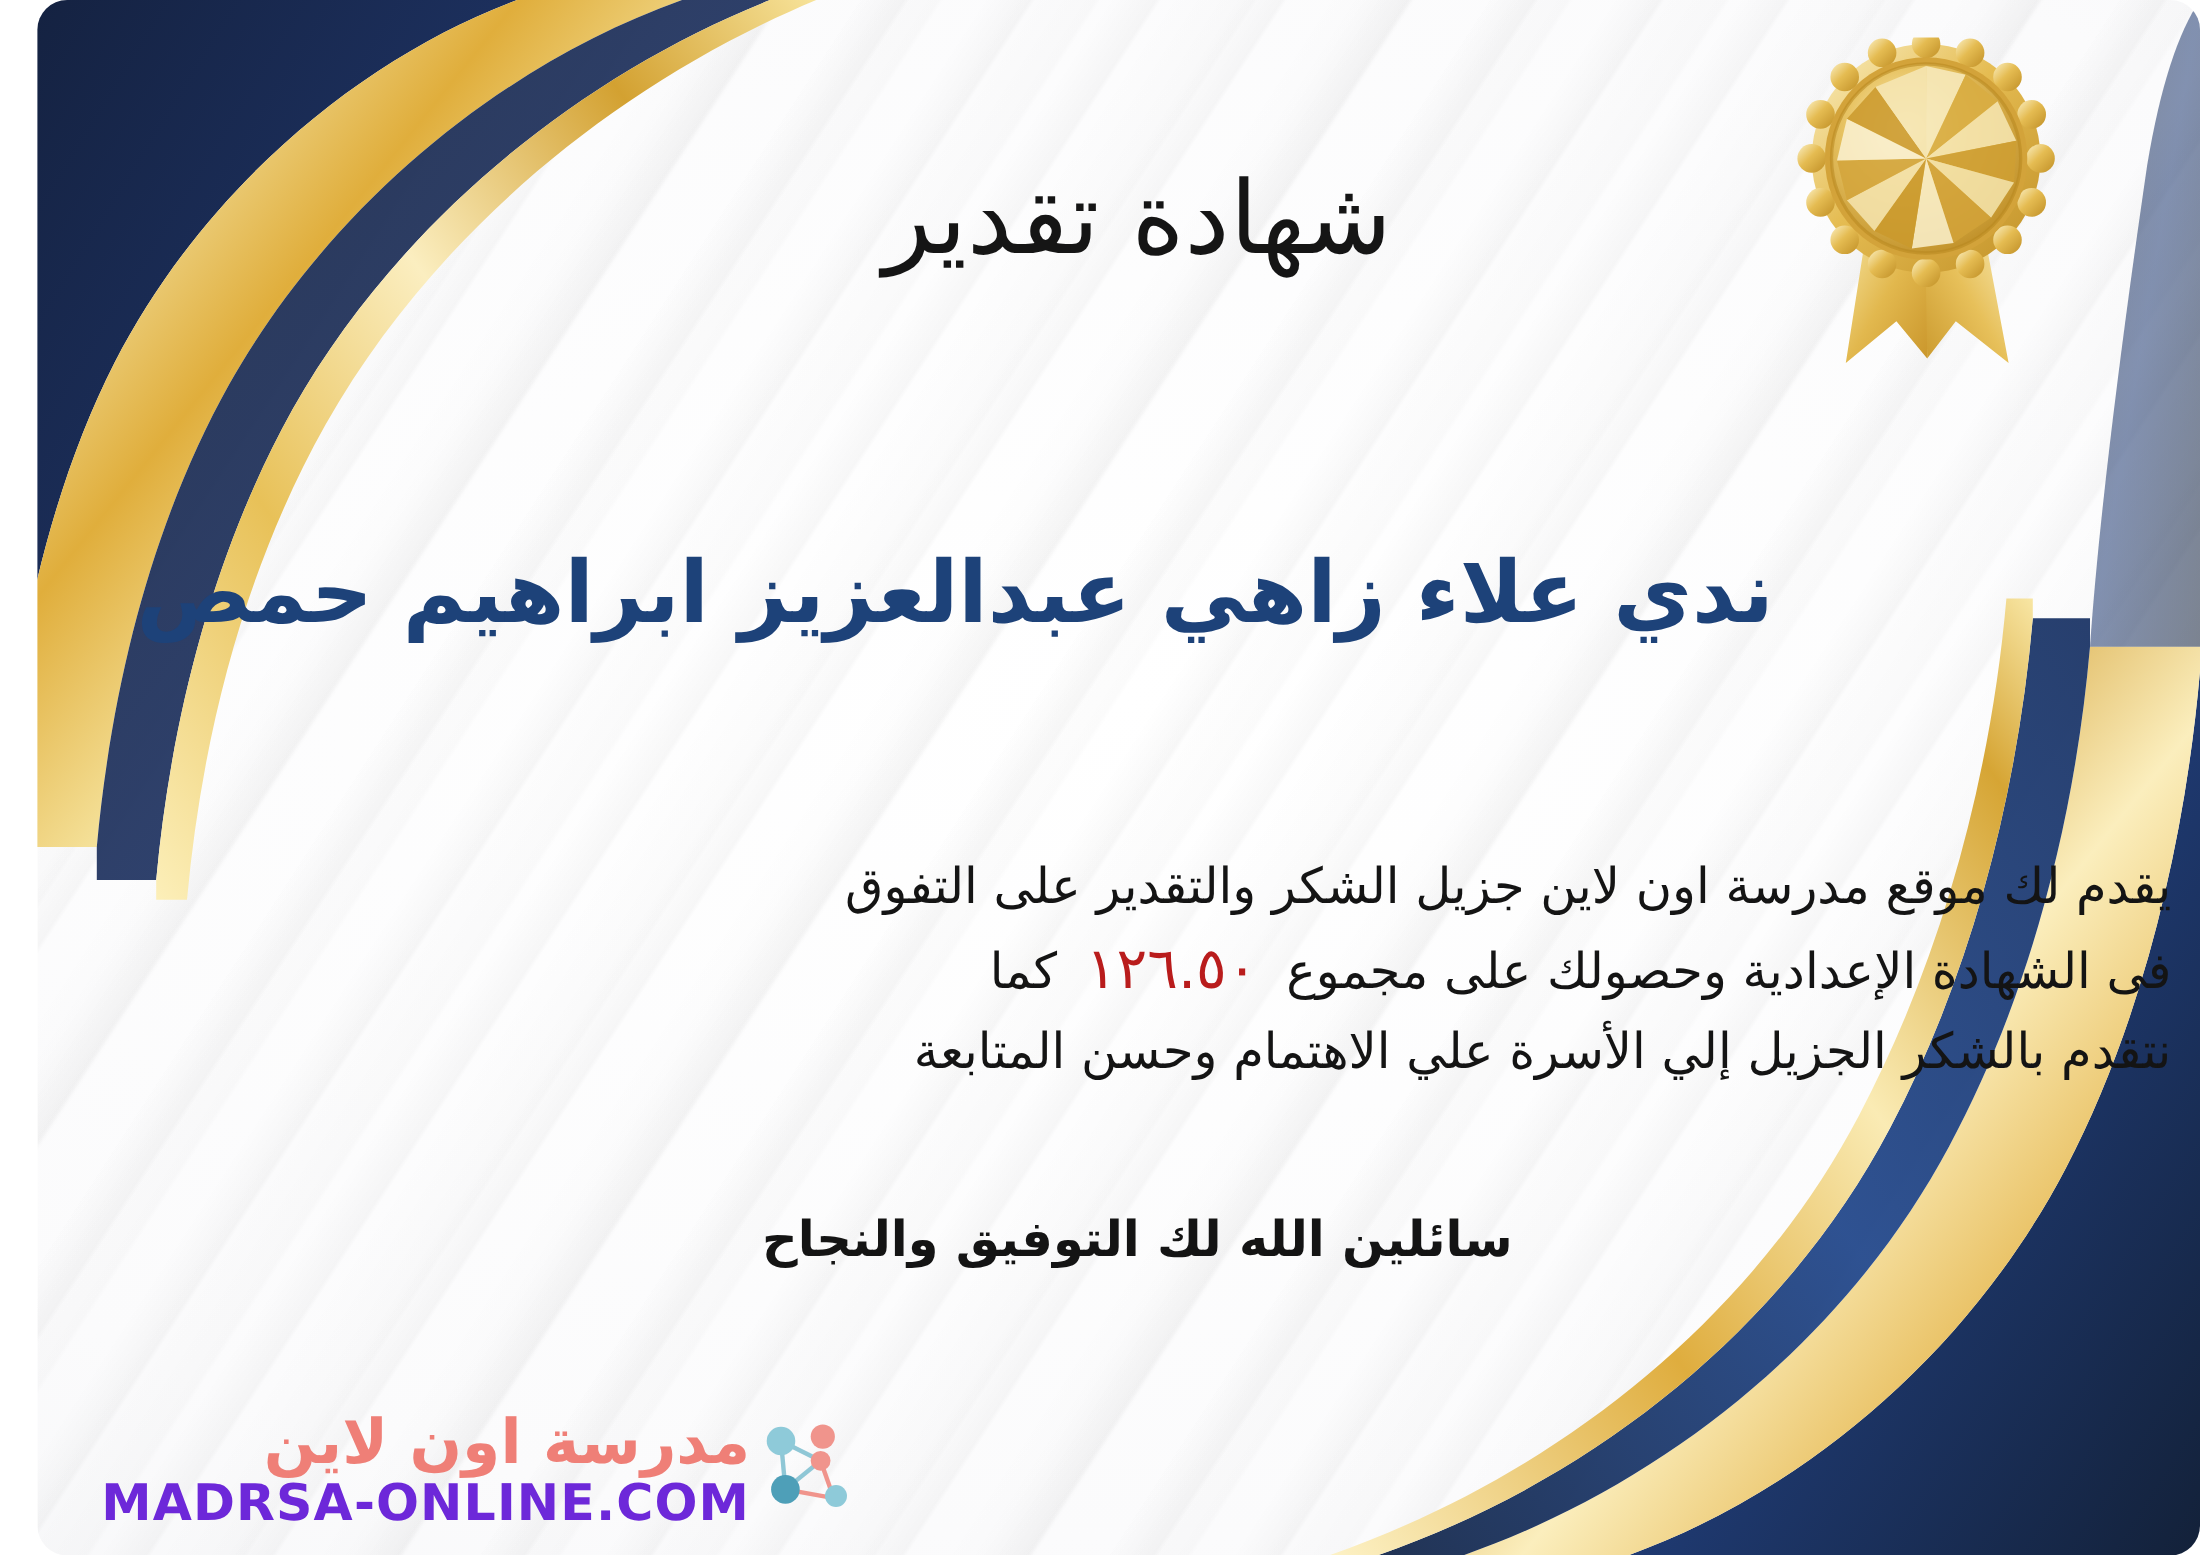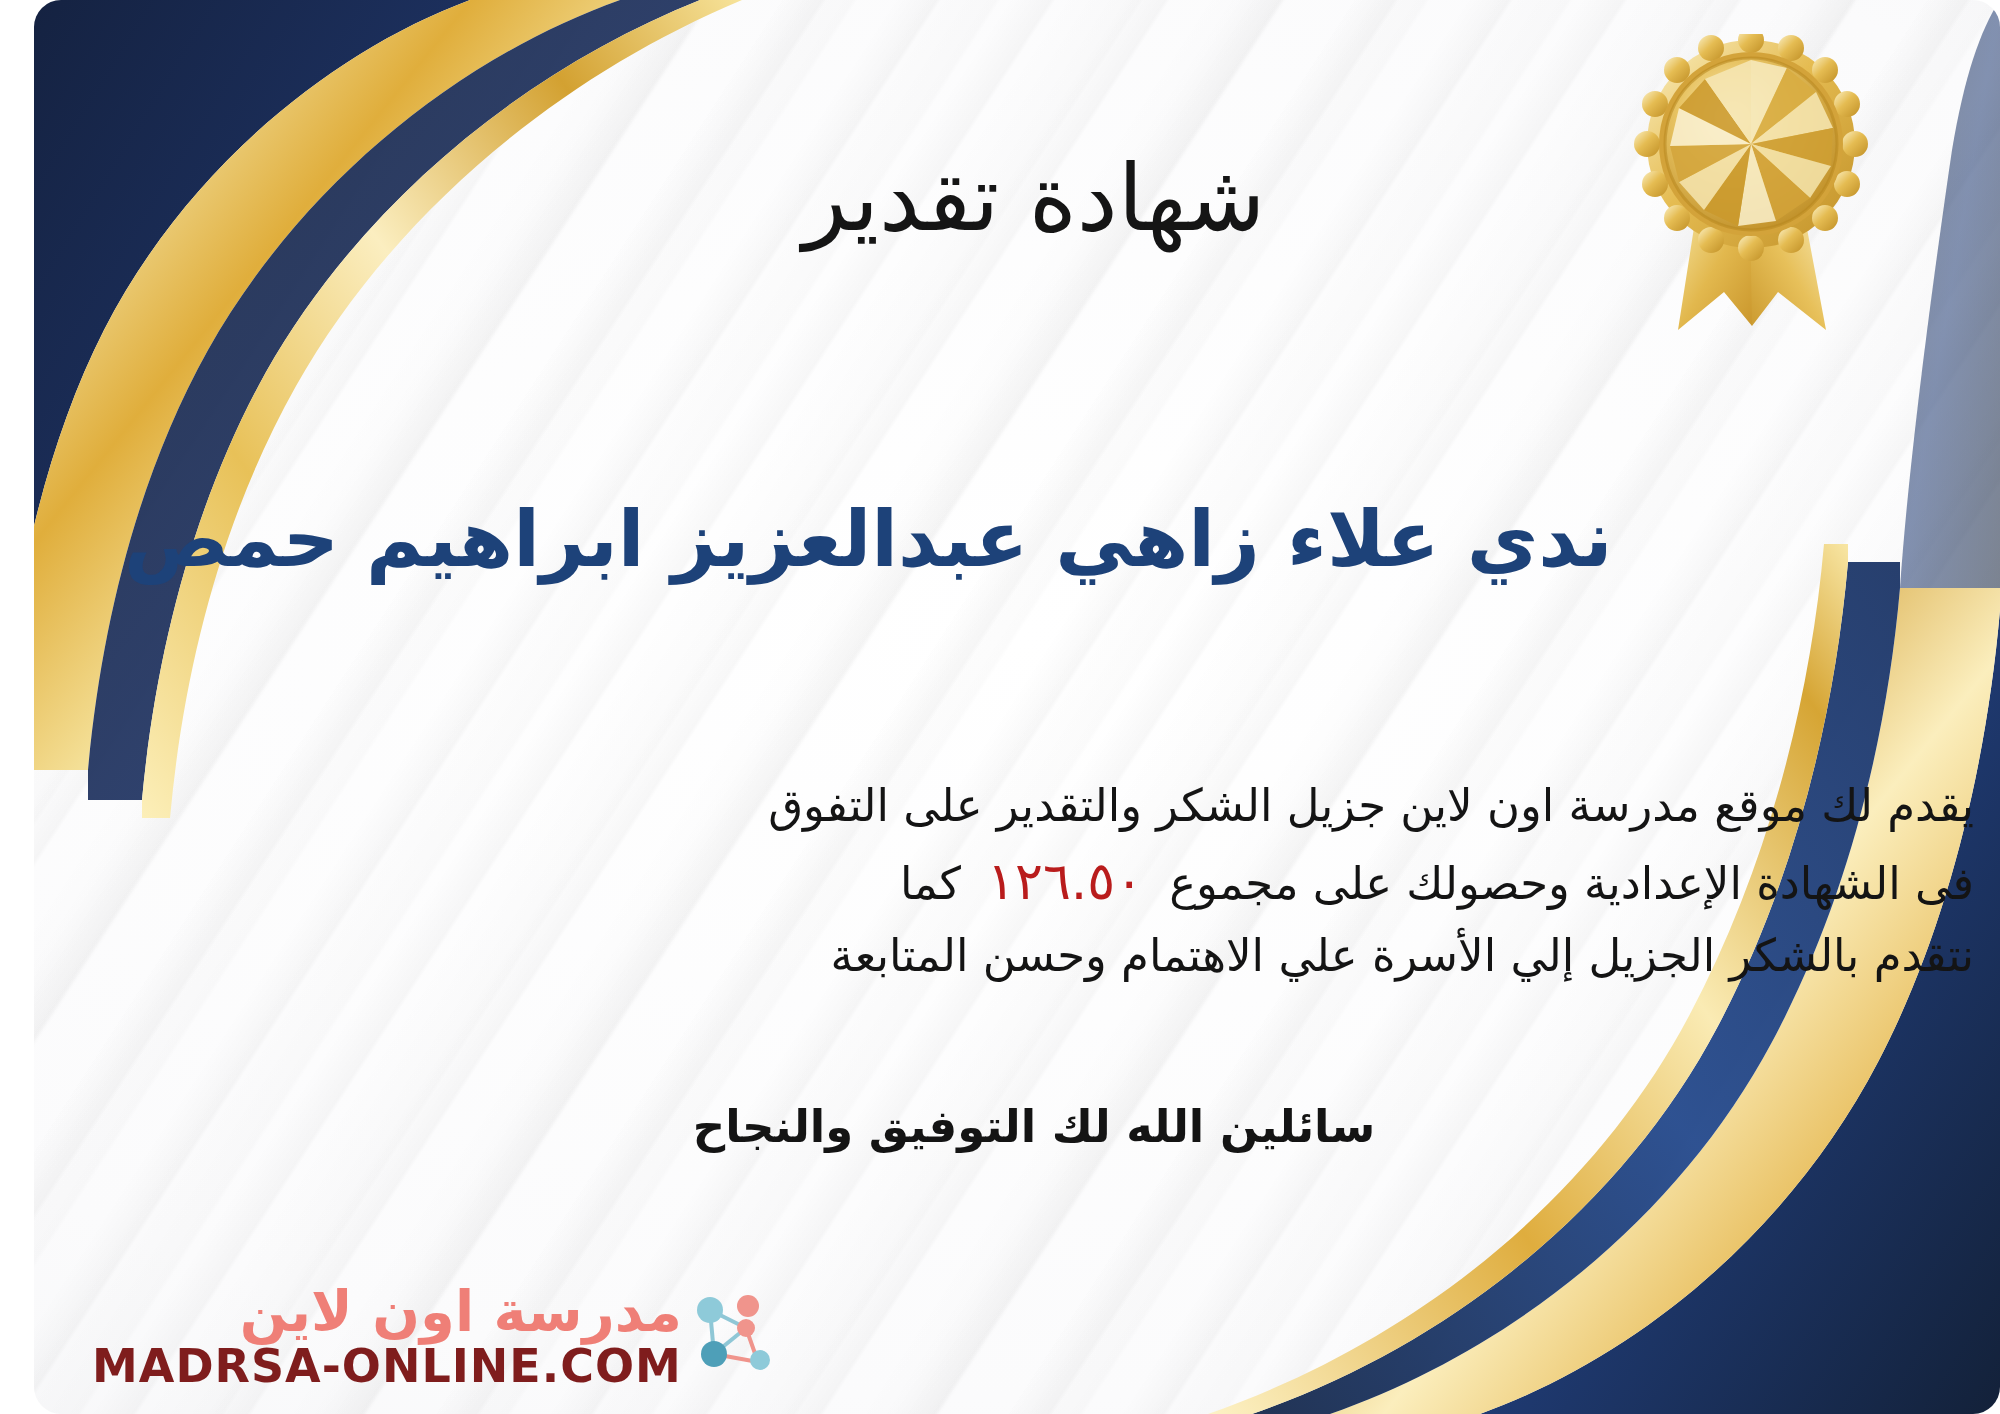--- a/index.html
+++ b/index.html
@@ -147,21 +147,21 @@
     font-weight:700;
     color:#ef7f77;
     line-height:1.05;
     direction:rtl;
     white-space:nowrap;
     letter-spacing:-1px;
   }
   .brand-en{
     font-size:46px;
     font-weight:700;
-    color:#7f1d1d;
+    color:#6d28d9;
     line-height:1.1;
     letter-spacing:1px;
     direction:ltr;
     white-space:nowrap;
     font-family:"DejaVu Sans","Liberation Sans",sans-serif;
   }
   .brand-mark{
     width:86px; height:92px;
     flex:0 0 auto;
     margin-bottom:6px;

